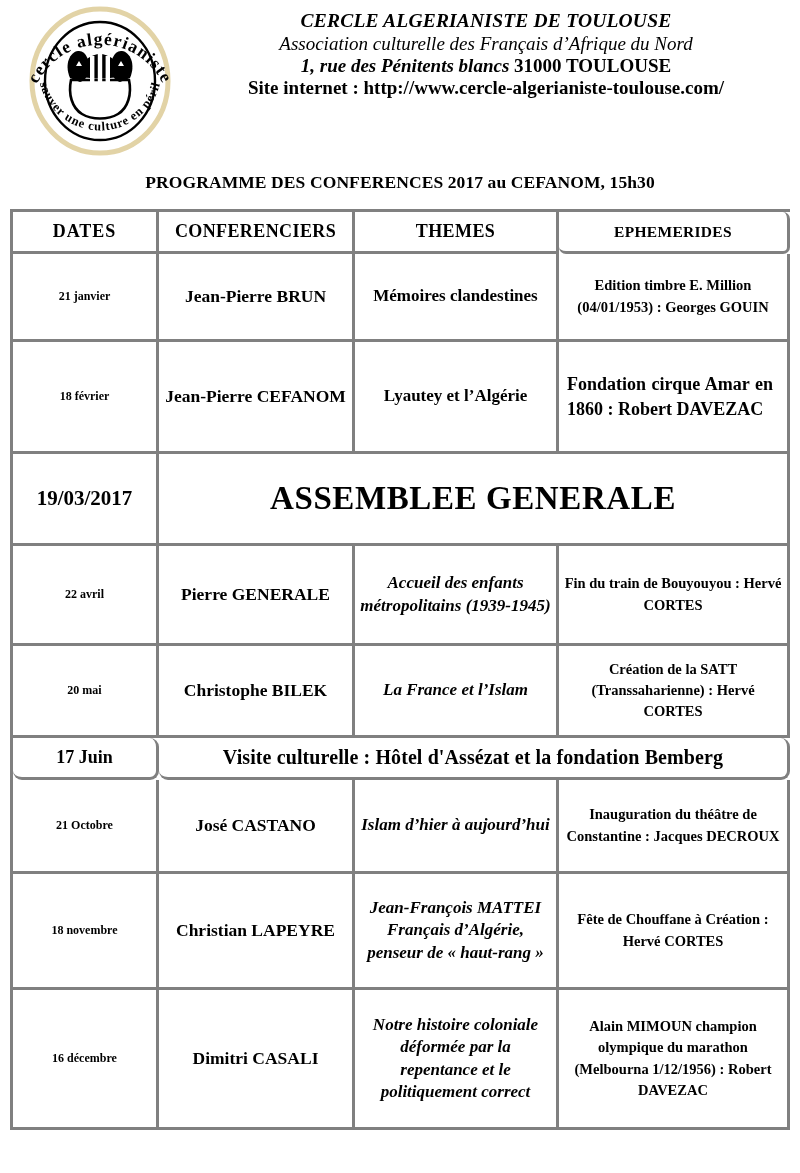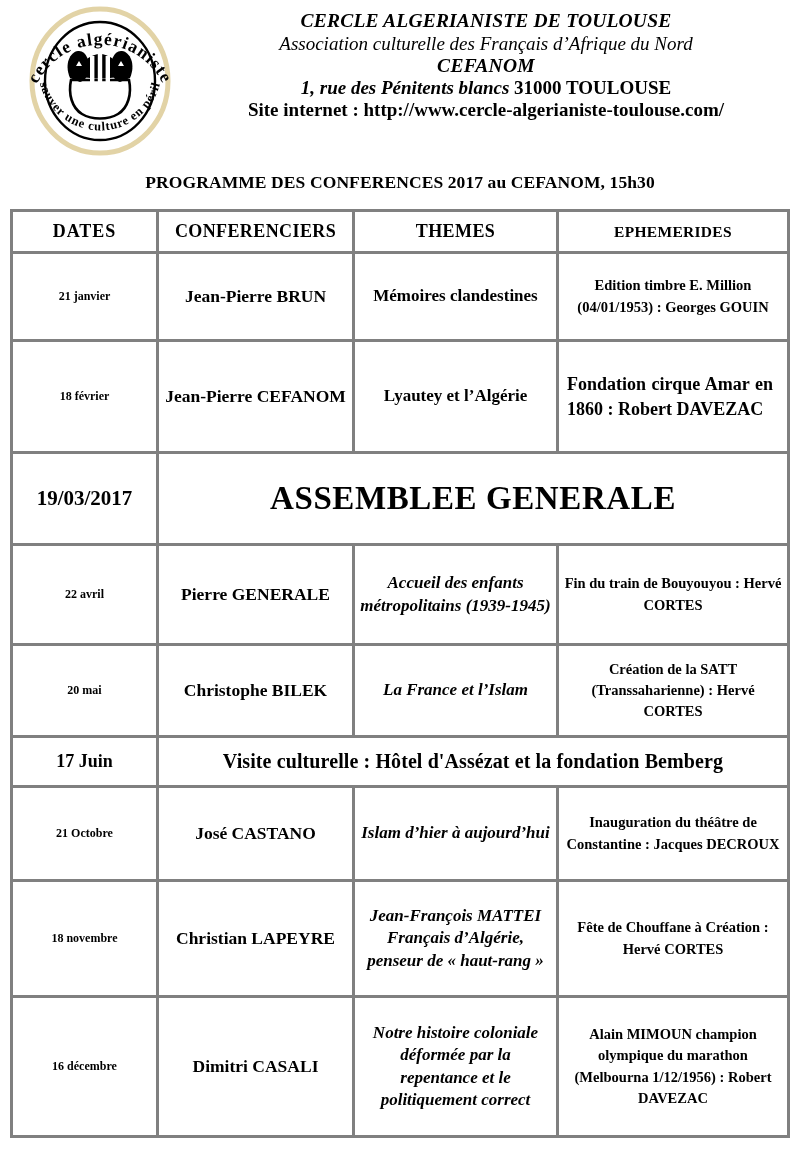--- a/index.html
+++ b/index.html
@@ -110,21 +110,21 @@
 
   
   tr.head td {
     font-weight: bold;
     height: 42px;
     padding: 2px 4px;
   }
   td.h-dates  { font-size: 18px; letter-spacing: 1px; }
   td.h-conf   { font-size: 18px; letter-spacing: 0.4px; }
   td.h-theme  { font-size: 18px; letter-spacing: 0.4px; }
-  td.h-ephem  { font-size: 15.5px; letter-spacing: 0.3px; }
+  td.h-ephem  { font-size: 15.5px; letter-spacing: 0.3px; border-radius: 7px; }
 
   
   td.date-cell {
     font-weight: bold;
     font-size: 12px;
   }
   td.conf-cell {
     font-weight: bold;
     font-size: 17.5px;
     line-height: 1.28;
@@ -170,21 +170,21 @@
     font-weight: bold;
     font-size: 18px;
   }
 
   
   tr.r1 td { height: 88px; }
   tr.r2 td { height: 112px; }
   tr.r-ag td { height: 92px; }
   tr.r4 td { height: 100px; }
   tr.r5 td { height: 92px; }
-  tr.r-visit td { height: 50px; }
+  tr.r-visit td { height: 42px; border-radius: 9px; }
   tr.r7 td { height: 94px; }
   tr.r8 td { height: 116px; }
   tr.r9 td { height: 140px; }
 </style>
 </head>
 <body>
 
 <div class="header">
 
   <div class="logo-wrap">
@@ -230,21 +230,20 @@
       </text>
       <text font-family="'Liberation Serif', serif" font-size="12.5" font-weight="bold" fill="#000000" letter-spacing="0.8">
         <textPath href="#arcBot" startOffset="50%" text-anchor="middle">sauver une culture en péril</textPath>
       </text>
     </svg>
   </div>
 
   <div class="org-block">
     <div class="org-line-1">CERCLE ALGERIANISTE DE TOULOUSE</div>
     <div class="org-line-2">Association culturelle des Français d’Afrique du Nord</div>
-    <div class="org-line-3">CEFANOM</div>
     <div class="org-line-4"><span class="street">1, rue des Pénitents blancs </span><span>31000 TOULOUSE</span></div>
     <div class="org-line-5">Site internet : http://www.cercle-algerianiste-toulouse.com/</div>
   </div>
 </div>
 
 <div class="program-title">PROGRAMME DES CONFERENCES 2017 au CEFANOM, 15h30</div>
 
 <div class="table-wrap">
   <table class="program">
     <colgroup>

